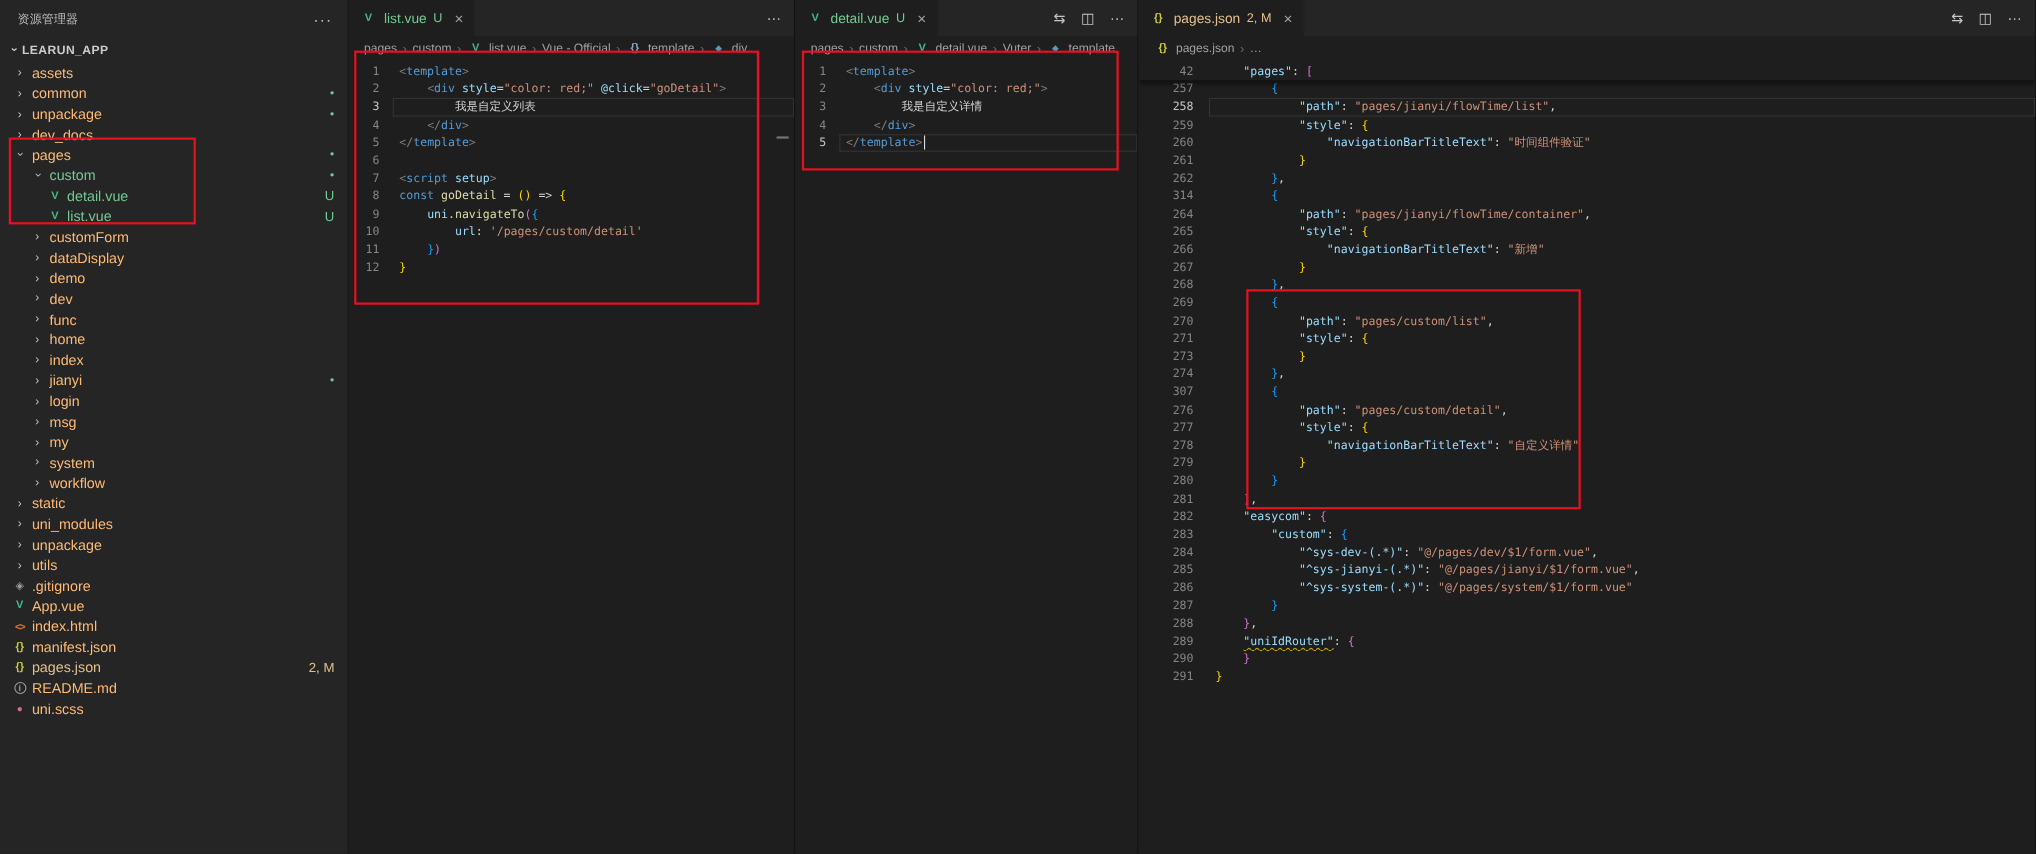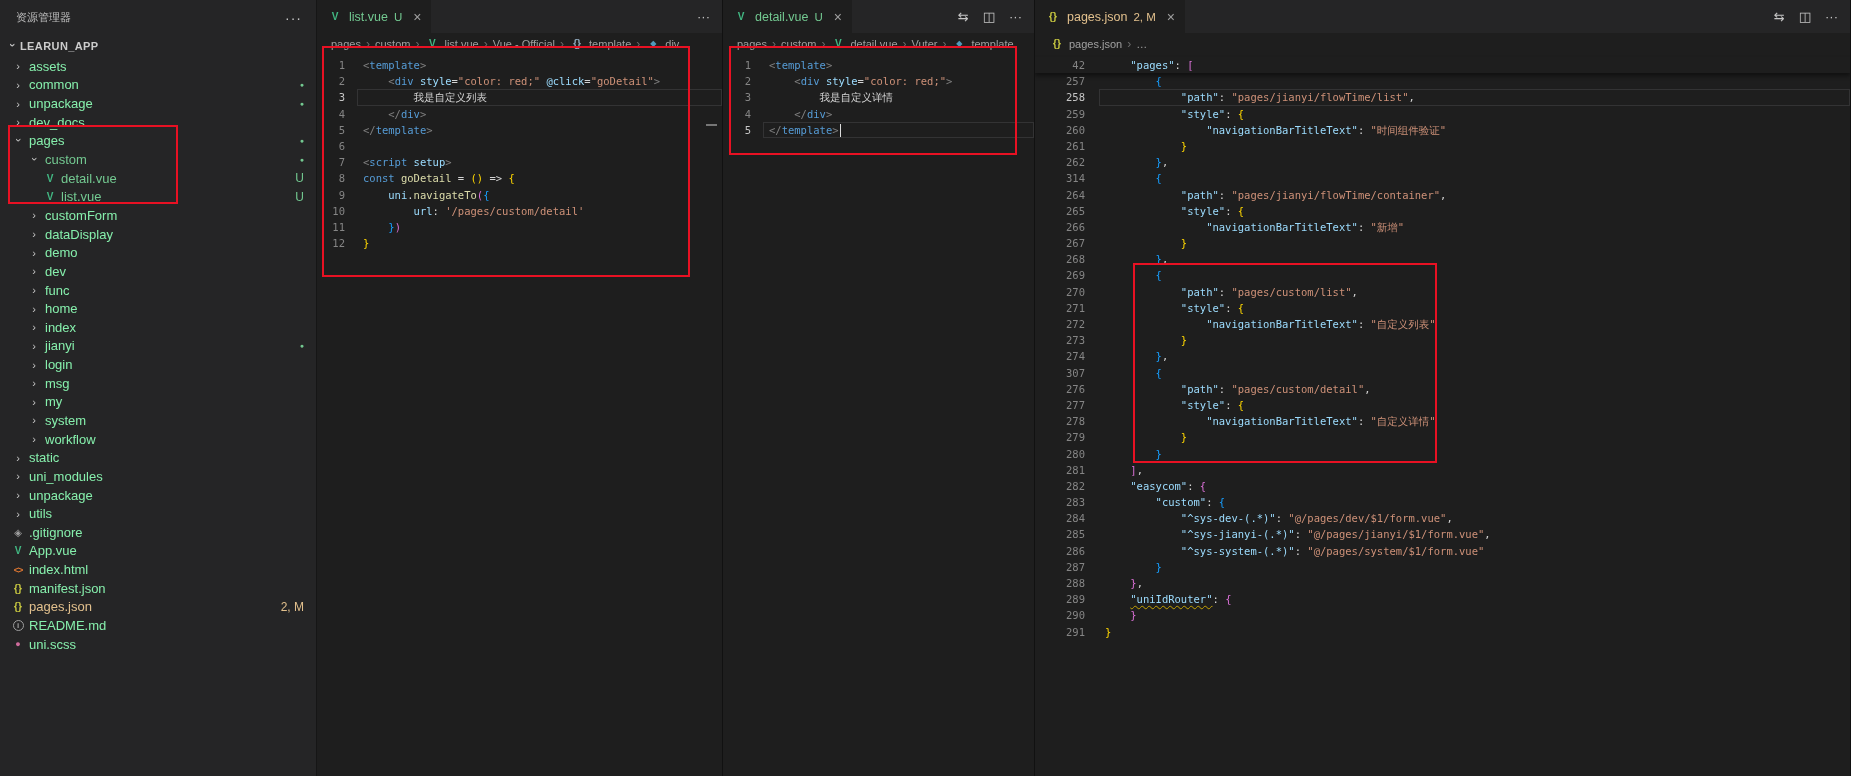--- a/index.html
+++ b/index.html
@@ -14,21 +14,21 @@
   .sidebar-header .more{font-size:14px;letter-spacing:1px;color:#c5c5c5;cursor:pointer}
   .project-row{height:22px;display:flex;align-items:center;font-size:11px;font-weight:bold;
     color:#cccccc;padding-left:4px;letter-spacing:.4px;cursor:pointer}
   .tree{font-size:13px}
   .tree-row{display:flex;align-items:center;height:18.65px;cursor:pointer;white-space:nowrap}
   .chev{width:16px;flex-shrink:0;display:inline-flex;justify-content:center;color:#c5c5c5;
     font-size:11px;transform-origin:55% 50%}
   .chev.open{transform:rotate(90deg)}
   .ficon{width:16px;flex-shrink:0;display:inline-flex;justify-content:center;align-items:center;
     font-size:10px;font-weight:bold}
-  .tree-label{margin-left:3px;color:#86efac}
+  .tree-label{margin-left:3px;color:#fdba74}
   .green{color:#73c991 !important}
   .yellow{color:#e2c08d !important}
   .row-end{margin-left:auto;margin-right:12px;display:flex;align-items:center;gap:6px;font-size:12px}
   .dot{font-size:7px;color:#73c991}
 
   
   .icon-vue{color:#42b883;font-size:10px}
   .icon-json{color:#cbcb41;font-size:10px}
   .icon-js{color:#cbcb41;font-size:8px}
   .icon-html{color:#e37933;font-size:9px;letter-spacing:-1px}
@@ -402,21 +402,20 @@
           <div class="line"><span class="ln">262</span><span class="lc"><span class="tk-txt">        </span><span class="tk-b3">}</span><span class="tk-op">,</span></span></div>
           <div class="line"><span class="ln">314</span><span class="lc"><span class="tk-txt">        </span><span class="tk-b3">{</span></span></div>
           <div class="line"><span class="ln">264</span><span class="lc"><span class="tk-txt">            </span><span class="tk-key">"path"</span><span class="tk-op">: </span><span class="tk-str">"pages/jianyi/flowTime/container"</span><span class="tk-op">,</span></span></div>
           <div class="line"><span class="ln">265</span><span class="lc"><span class="tk-txt">            </span><span class="tk-key">"style"</span><span class="tk-op">: </span><span class="tk-b1">{</span></span></div>
           <div class="line"><span class="ln">266</span><span class="lc"><span class="tk-txt">                </span><span class="tk-key">"navigationBarTitleText"</span><span class="tk-op">: </span><span class="tk-str">"新增"</span></span></div>
           <div class="line"><span class="ln">267</span><span class="lc"><span class="tk-txt">            </span><span class="tk-b1">}</span></span></div>
           <div class="line"><span class="ln">268</span><span class="lc"><span class="tk-txt">        </span><span class="tk-b3">}</span><span class="tk-op">,</span></span></div>
           <div class="line"><span class="ln">269</span><span class="lc"><span class="tk-txt">        </span><span class="tk-b3">{</span></span></div>
           <div class="line"><span class="ln">270</span><span class="lc"><span class="tk-txt">            </span><span class="tk-key">"path"</span><span class="tk-op">: </span><span class="tk-str">"pages/custom/list"</span><span class="tk-op">,</span></span></div>
           <div class="line"><span class="ln">271</span><span class="lc"><span class="tk-txt">            </span><span class="tk-key">"style"</span><span class="tk-op">: </span><span class="tk-b1">{</span></span></div>
-          <div class="line"><span class="ln">272</span><span class="lc"><span class="tk-txt">                </span><span class="tk-key">"navigationBarTitleText"</span><span class="tk-op">: </span><span class="tk-str">"自定义列表"</span></span></div>
           <div class="line"><span class="ln">273</span><span class="lc"><span class="tk-txt">            </span><span class="tk-b1">}</span></span></div>
           <div class="line"><span class="ln">274</span><span class="lc"><span class="tk-txt">        </span><span class="tk-b3">}</span><span class="tk-op">,</span></span></div>
           <div class="line"><span class="ln">307</span><span class="lc"><span class="tk-txt">        </span><span class="tk-b3">{</span></span></div>
           <div class="line"><span class="ln">276</span><span class="lc"><span class="tk-txt">            </span><span class="tk-key">"path"</span><span class="tk-op">: </span><span class="tk-str">"pages/custom/detail"</span><span class="tk-op">,</span></span></div>
           <div class="line"><span class="ln">277</span><span class="lc"><span class="tk-txt">            </span><span class="tk-key">"style"</span><span class="tk-op">: </span><span class="tk-b1">{</span></span></div>
           <div class="line"><span class="ln">278</span><span class="lc"><span class="tk-txt">                </span><span class="tk-key">"navigationBarTitleText"</span><span class="tk-op">: </span><span class="tk-str">"自定义详情"</span></span></div>
           <div class="line"><span class="ln">279</span><span class="lc"><span class="tk-txt">            </span><span class="tk-b1">}</span></span></div>
           <div class="line"><span class="ln">280</span><span class="lc"><span class="tk-txt">        </span><span class="tk-b3">}</span></span></div>
           <div class="line"><span class="ln">281</span><span class="lc"><span class="tk-txt">    </span><span class="tk-b2">]</span><span class="tk-op">,</span></span></div>
           <div class="line"><span class="ln">282</span><span class="lc"><span class="tk-txt">    </span><span class="tk-key">"easycom"</span><span class="tk-op">: </span><span class="tk-b2">{</span></span></div>

